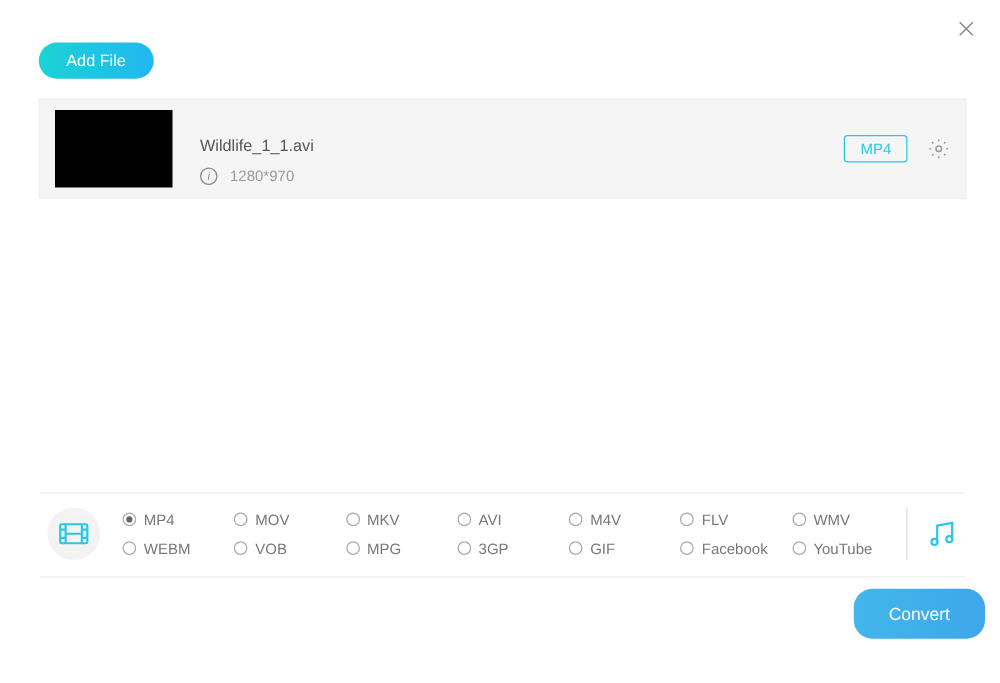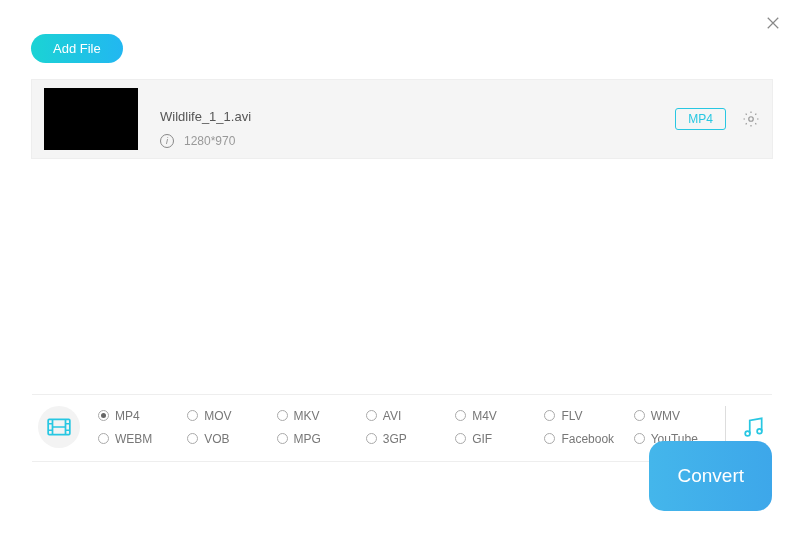--- a/index.html
+++ b/index.html
@@ -158,27 +158,27 @@
     }
     .music-icon {
       width: 26px;
       height: 26px;
       cursor: pointer;
     }
     .music-icon svg { width: 100%; height: 100%; }
     .convert-btn {
       position: absolute;
       bottom: 35px;
-      right: 28px;
+      right: 12px;
       background: linear-gradient(90deg, #44b6eb 0%, #3da7ea 100%);
       color: #fff;
       border: none;
       border-radius: 15px;
-      padding: 24px 28px;
-      font-size: 19px;
+      padding: 12px 28px;
+      font-size: 14px;
       cursor: pointer;
     }
   </style>
 </head>
 <body>
 
 <div class="close-btn">
   <svg viewBox="0 0 24 24" fill="none" stroke="#888" stroke-width="1.6">
       <path d="M5 5 L19 19 M19 5 L5 19"></path>
     </svg>

